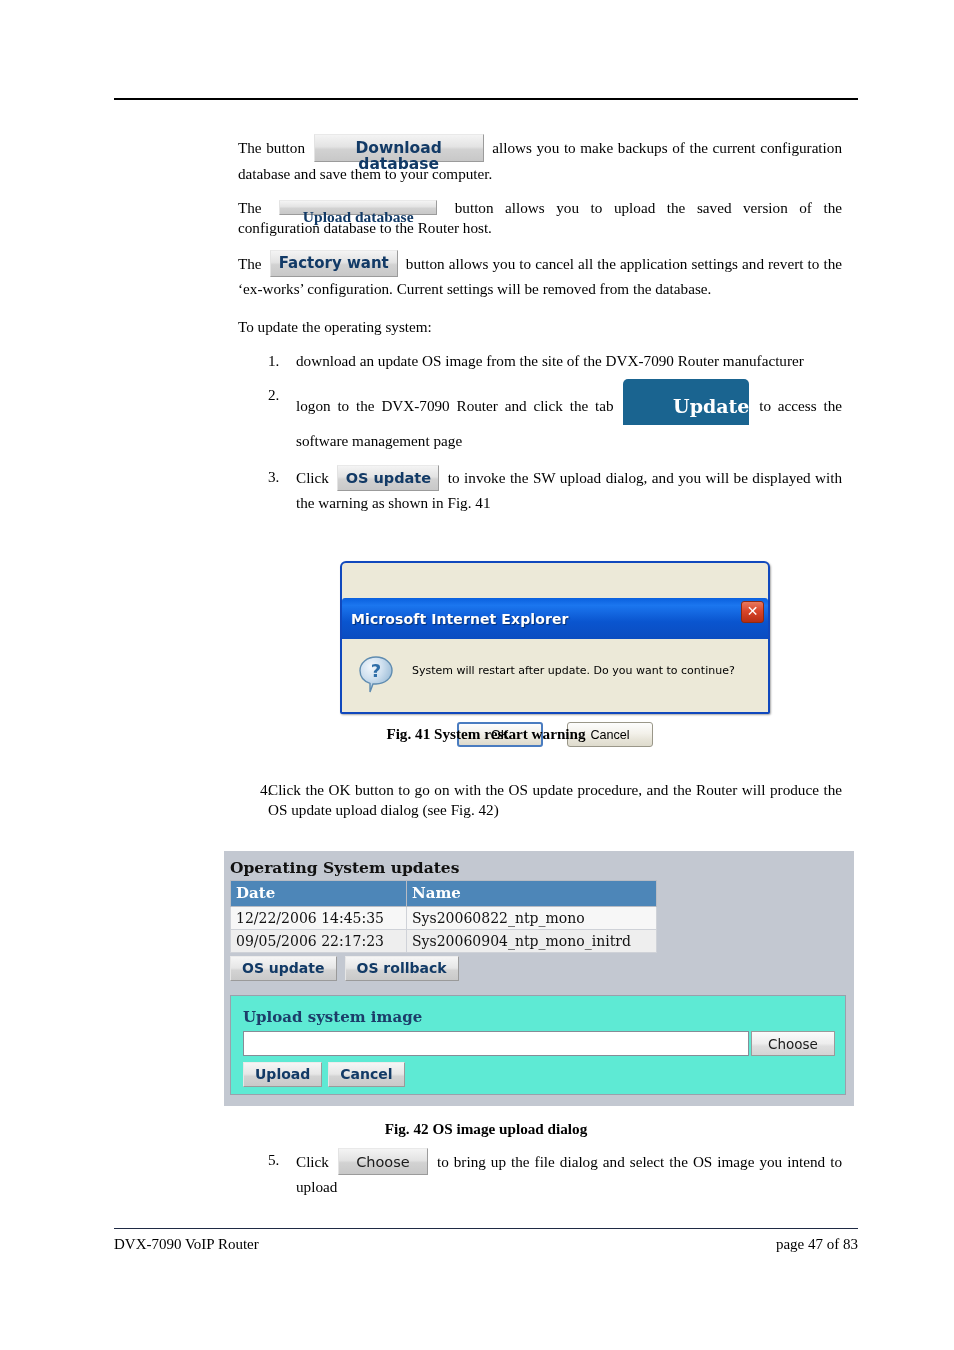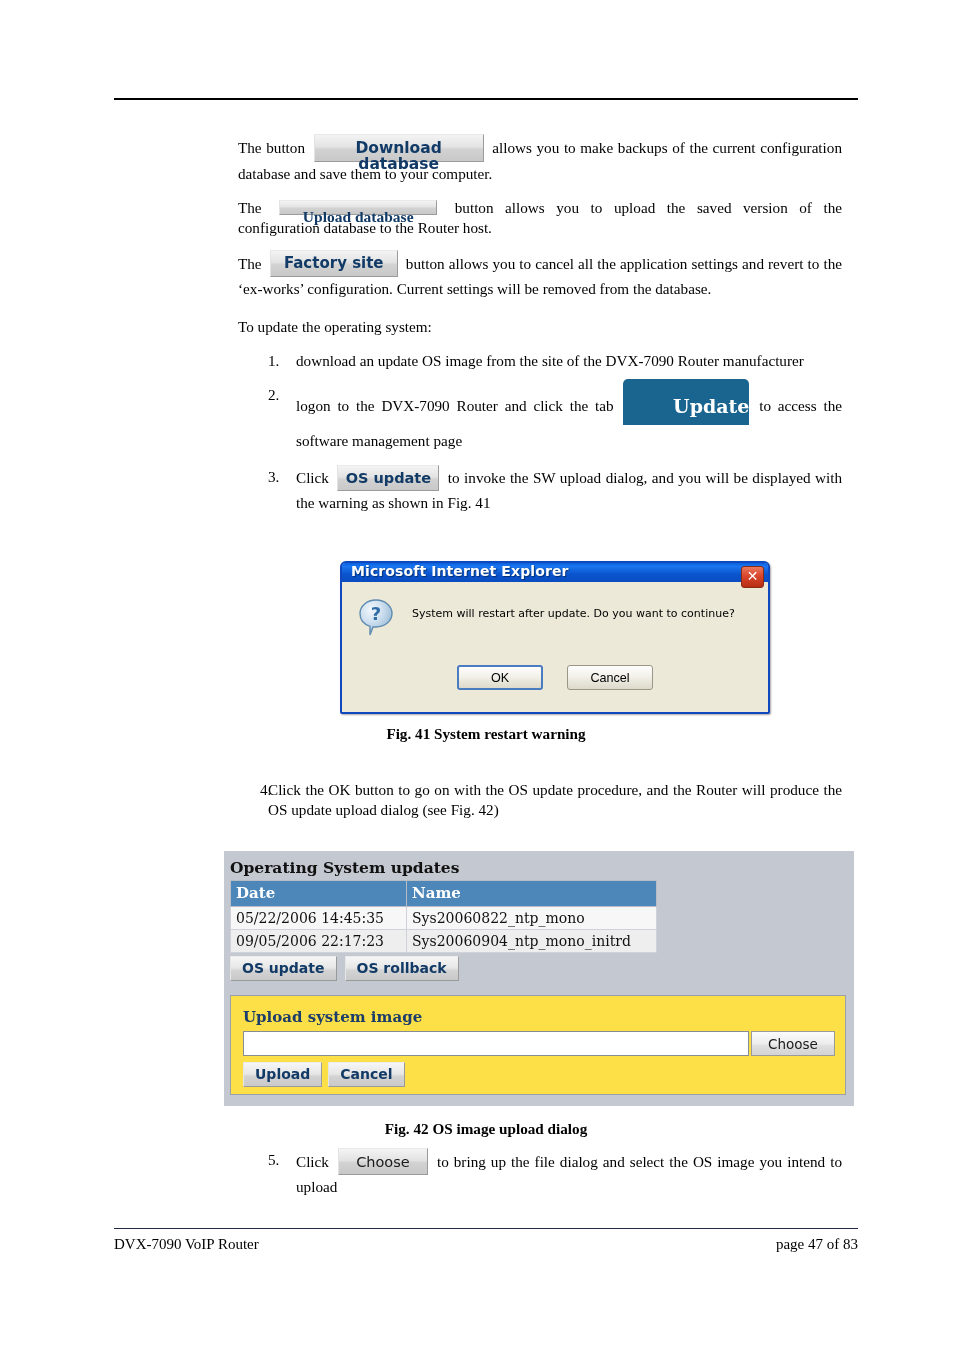--- a/index.html
+++ b/index.html
@@ -187,25 +187,27 @@
     width: 430px;
     height: 153px;
     border: 2px solid #1048bd;
     border-radius: 6px 6px 2px 2px;
     background: #ece9d8;
     box-sizing: border-box;
     font-family: "DejaVu Sans", sans-serif;
     box-shadow: 1px 1px 2px rgba(0,0,0,0.35);
   }
   .ie-titlebar {
-    height: 19px;
+    height: 41px;
     background: linear-gradient(to bottom, #0a60de 0%, #1b76ef 18%, #0a55cf 58%, #0b4cc0 100%);
     border-radius: 3px 3px 0 0;
     position: relative;
     display: flex;
+    align-items: center;
+    margin-top: 35px;
   }
   .ie-title-text {
     color: #ffffff;
     font-size: 14px;
     font-weight: bold;
     margin-left: 9px;
     text-shadow: 1px 1px 1px rgba(0,0,0,0.45);
     letter-spacing: 0.1px;
   }
   .ie-close {
@@ -343,21 +345,21 @@
     border-top-color: #ececec;
     border-left-color: #e6e6e6;
     padding: 4px 11px 5px 11px;
     cursor: pointer;
     line-height: 1;
   }
 
   .upload-box {
     margin: 14px 2px 0 2px;
     border: 1px solid #9aa0ab;
-    background: #fde047;
+    background: #5eead4;
     padding: 12px 10px 12px 12px;
     box-sizing: border-box;
     height: 100px;
   }
   .upload-legend {
     font-family: "DejaVu Serif", serif;
     font-weight: bold;
     font-size: 15px;
     color: #1c3d69;
     margin-bottom: 5px;
@@ -433,21 +435,21 @@
     </p>
 
     <p class="just para-block" style="margin-top:14px;">
       <span>The</span>
       <span class="ui-btn btn-upload-db">Upload database</span>
       <span>button allows you to upload the saved version of the configuration database to the Router host.</span>
     </p>
 
     <p class="just para-block" style="margin-top:14px;">
       <span>The</span>
-      <span class="ui-btn btn-factory-reset">Factory site</span>
+      <span class="ui-btn btn-factory-reset">Factory want</span>
       <span>button allows you to cancel all the application settings and revert to the ‘ex-works’ configuration. Current settings will be removed from the database.</span>
     </p>
 
     <p class="just" style="margin-top:18px;margin-bottom:14px;">To update the operating system:</p>
 
     <ol class="steps">
       <li class="step">
         <span class="num">1.</span>
         <span>download an update OS image from the site of the DVX-7090 Router manufacturer</span>
       </li>
@@ -509,21 +511,21 @@
 
     <table class="os-table">
       <thead>
         <tr>
           <th class="col-date">Date</th>
           <th class="col-name">Name</th>
         </tr>
       </thead>
       <tbody>
         <tr class="row-odd">
-          <td>05/22/2006 14:45:35</td>
+          <td>12/22/2006 14:45:35</td>
           <td>Sys20060822_ntp_mono</td>
         </tr>
         <tr class="row-even">
           <td>09/05/2006 22:17:23</td>
           <td>Sys20060904_ntp_mono_initrd</td>
         </tr>
       </tbody>
     </table>
 
     <div class="os-actions">

